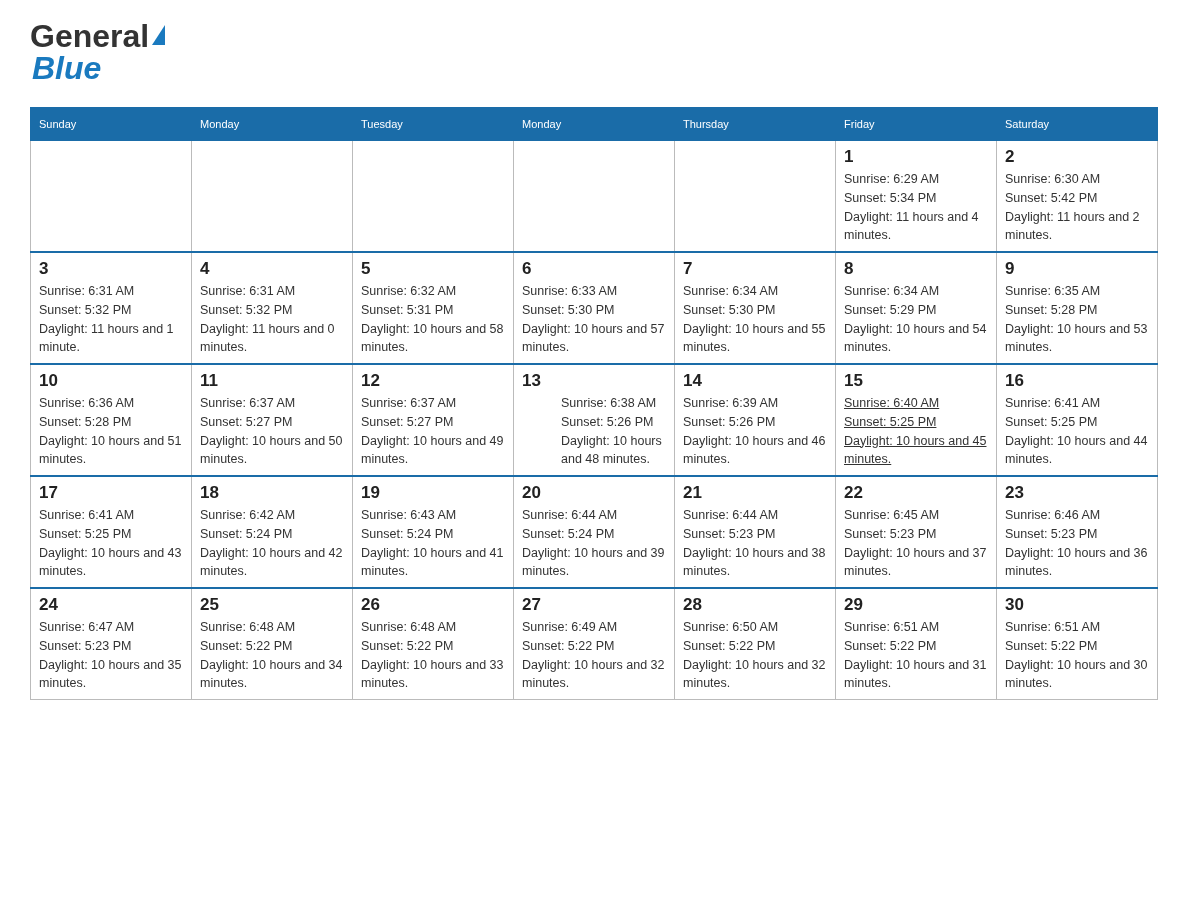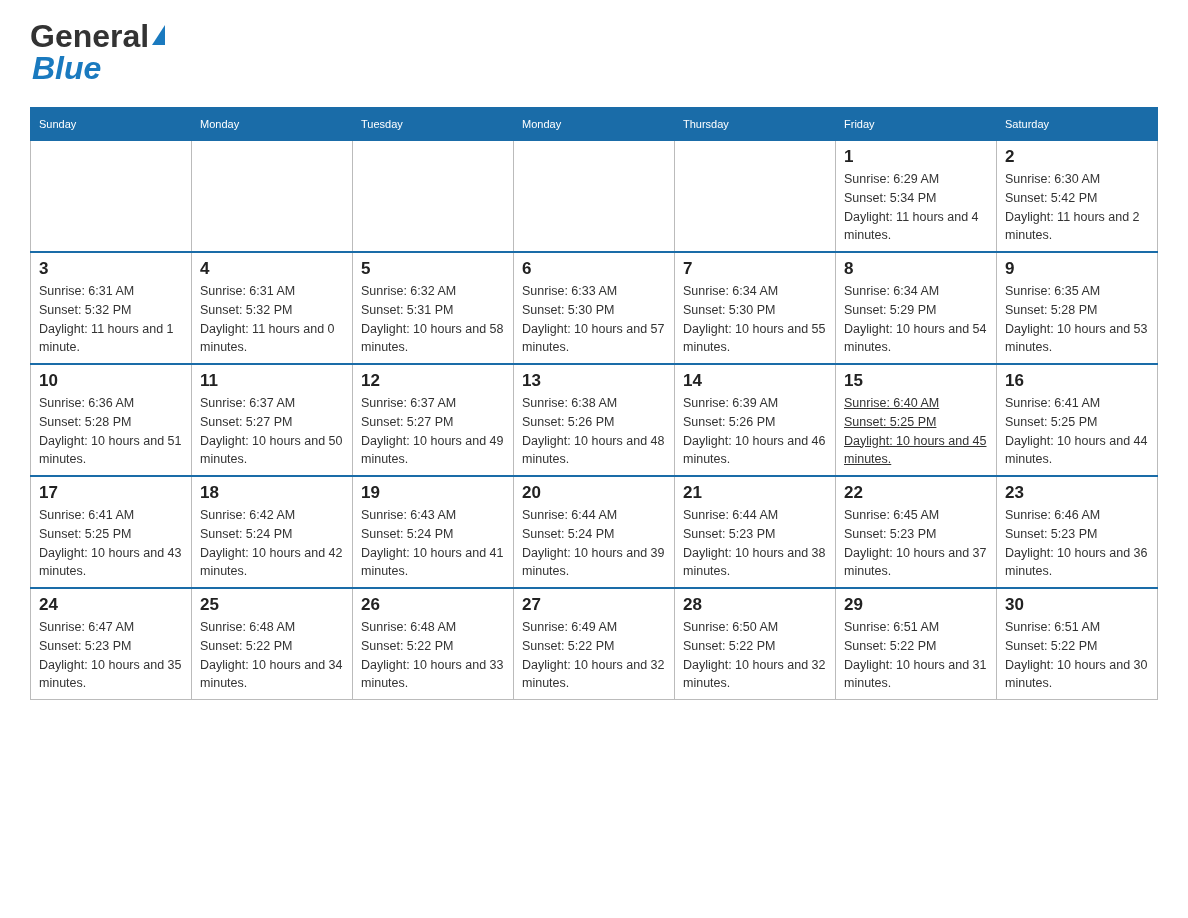--- a/index.html
+++ b/index.html
@@ -182,21 +182,21 @@
 Daylight: 10 hours and 50 minutes.</div>
         </td>
         <td>
           <span class="day-num">12</span>
           <div class="day-info" style="white-space: pre-line;">Sunrise: 6:37 AM
 Sunset: 5:27 PM
 Daylight: 10 hours and 49 minutes.</div>
         </td>
         <td>
           <span class="day-num">13</span>
-          <div class="day-info" style="white-space: pre-line;">Sunrise: 6:38 AM
+          <div class="day-info" style="white-space: pre-line; margin-left: 39px;">Sunrise: 6:38 AM
 Sunset: 5:26 PM
 Daylight: 10 hours and 48 minutes.</div>
         </td>
         <td>
           <span class="day-num">14</span>
           <div class="day-info" style="white-space: pre-line;">Sunrise: 6:39 AM
 Sunset: 5:26 PM
 Daylight: 10 hours and 46 minutes.</div>
         </td>
         <td>

